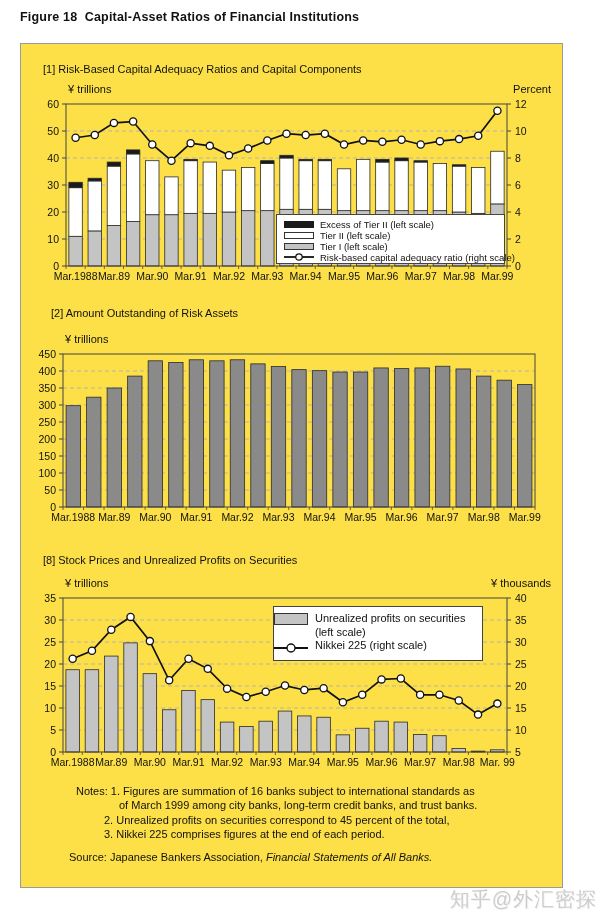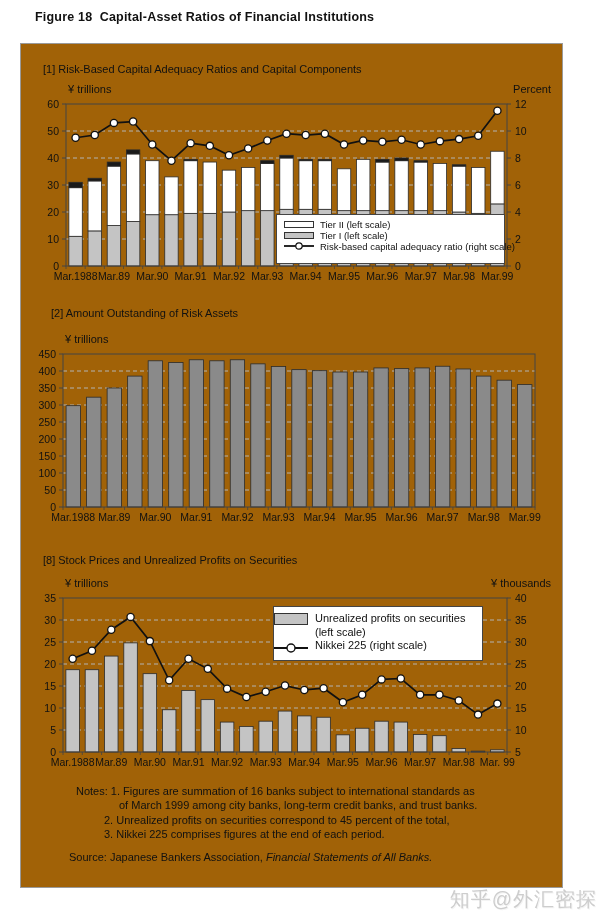--- a/index.html
+++ b/index.html
@@ -3,25 +3,25 @@
 <meta charset="utf-8">
 <style>
   * { margin:0; padding:0; box-sizing:border-box; }
   html,body { background:#ffffff; }
   body {
     width:600px; height:920px; position:relative; overflow:hidden;
     font-family:"Liberation Sans", sans-serif; color:#111;
   }
   .fig-title {
     position:absolute; left:20px; top:10px;
-    font-size:12.5px; font-weight:bold; letter-spacing:.2px; white-space:pre;margin-left:15px;
+    font-size:12.5px; font-weight:bold; letter-spacing:.2px; white-space:pre;
   }
   .figure-box {
     position:absolute; left:20px; top:43px; width:543px; height:845px;
-    border:1px solid #9a9a9a; background:#a16207;
+    border:1px solid #9a9a9a; background:#fde047;
   }
   .sec-label { position:absolute; left:22px; font-size:11px; color:#111; white-space:pre; }
   .sec-label.s1 { top:19px; }
   .sec-label.s2 { top:263px;padding-left:8px; }
   .sec-label.s3 { top:510px; }
   svg.chart { position:absolute; left:0; overflow:visible; }
   #chart-svg-0 { top:37px; }
   #chart-svg-1 { top:285px; }
   #chart-svg-2 { top:532px; }
   svg.chart text { font-family:"Liberation Sans", sans-serif; }
@@ -223,20 +223,24 @@
         <text x="361.3695652173913" y="199" text-anchor="middle">Mar.96</text>
         <text x="399.7173913043478" y="199" text-anchor="middle">Mar.97</text>
         <text x="438.0652173913044" y="199" text-anchor="middle">Mar.98</text>
         <text x="476.4130434782609" y="199" text-anchor="middle">Mar.99</text>
         <text x="47" y="12" font-size="11">¥ trillions</text>
         <text x="530" y="12" text-anchor="end" font-size="11">Percent</text>
       </g>
     </svg>
 
   <div class="legend legend1">
+    <div class="lrow">
+      <span class="sw sw-black"></span>
+      <span class="ltext">Excess of Tier II (left scale)</span>
+    </div>
     <div class="lrow">
       <span class="sw sw-white"></span>
       <span class="ltext">Tier II (left scale)</span>
     </div>
     <div class="lrow">
       <span class="sw sw-gray"></span>
       <span class="ltext">Tier I (left scale)</span>
     </div>
     <div class="lrow">
       <svg class="glyph" viewBox="0 0 30 10">

